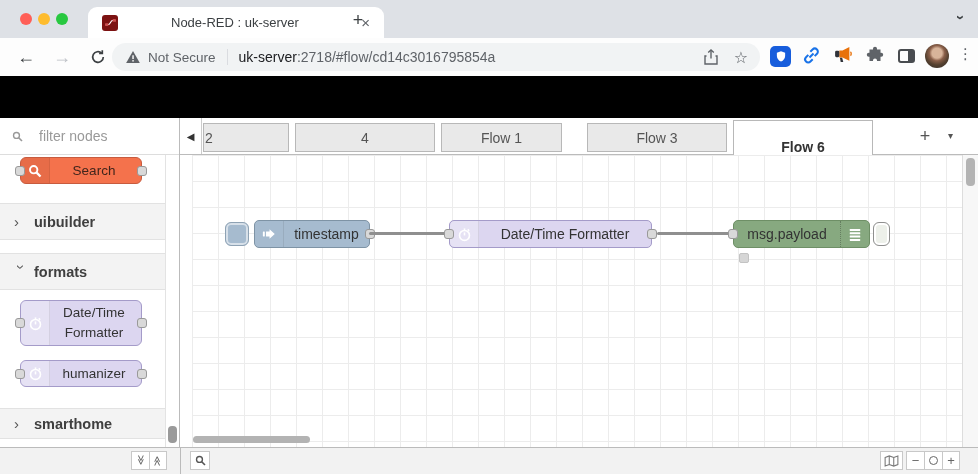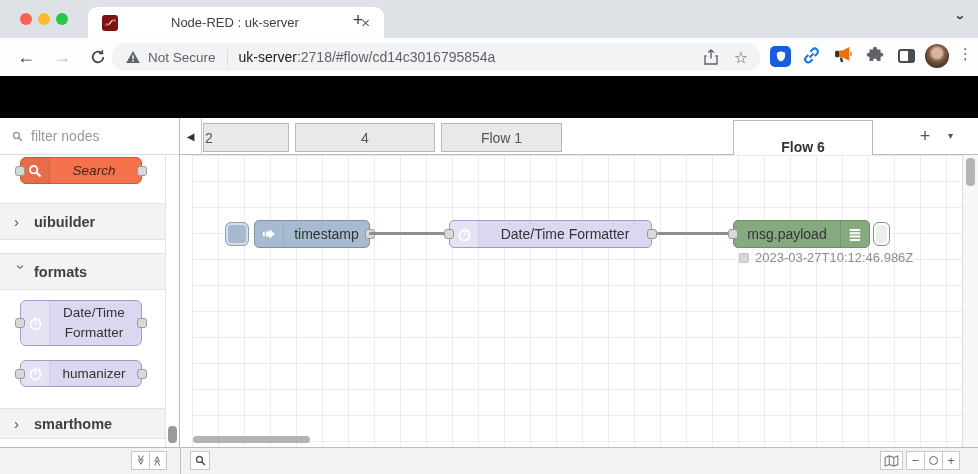--- a/index.html
+++ b/index.html
@@ -56,21 +56,21 @@
   .hamburger { position:absolute; left:933px; top:90px; }
   .hamburger div { width:28px; height:3.5px; background:#e8e8e8; border-radius:1px; margin-bottom:4px; }
 
   
   .palette { position:absolute; left:0; top:118px; width:180px; height:329px; background:#fff;
     border-right:1px solid #bbb; }
   .palette::before { content:""; position:absolute; left:165px; top:37px; bottom:0; width:1px; background:#e3e3e3; }
   .palette-search { position:absolute; left:0; top:0; width:179px; height:37px; border-bottom:1px solid #ddd;
     display:flex; align-items:center; padding-left:12px; background:#fff; }
   .palette-search input { border:0; outline:0; background:transparent; font-size:14px; color:#555;
-    margin-left:8px; width:120px; font-family:inherit; }
+    margin-left:16px; width:120px; font-family:inherit; }
   .palette-search input::placeholder { color:#999; }
   .pal-node { position:absolute; left:20px; width:122px; border-radius:6px; font-size:13.5px; color:#333;
     display:flex; align-items:center; justify-content:center; text-align:center; }
   .pal-port { position:absolute; width:10px; height:10px; background:#d9d9d9; border:1px solid #999; border-radius:3px; }
   .cat { position:absolute; left:0; width:165px; background:#f3f3f3; border-top:1px solid #e2e2e2;
     border-bottom:1px solid #e2e2e2; display:flex; align-items:center; }
   .cat-chev { width:14px; margin-left:14px; color:#555; font-size:15px; line-height:1; }
   .cat-chev.open { transform:rotate(90deg); }
   .cat-label { font-size:14.5px; font-weight:bold; color:#3f3f3f; margin-left:6px; }
   .pal-thumb { position:absolute; left:168px; top:308px; width:9px; height:17px; background:#9a9a9a; border-radius:4px; }
@@ -258,21 +258,21 @@
 
   <div class="palette">
     <div class="palette-search">
       <svg width="11" height="11" viewBox="0 0 16 16" fill="none" stroke="#999" stroke-width="2">
           <circle cx="6.5" cy="6.5" r="4.3"></circle>
           <line x1="9.8" y1="9.8" x2="14.5" y2="14.5" stroke-width="2.4"></line>
         </svg>
       <input placeholder="filter nodes" style="">
     </div>
 
-    <div class="pal-node node-search-bg" style="top:39px; height:27px;font-style:italic;">
+    <div class="pal-node node-search-bg" style="top:39px; height:27px;">
       <div class="icon-region darker">
         <svg width="14" height="14" viewBox="0 0 16 16" fill="none" stroke="#fff" stroke-width="2.2">
             <circle cx="6.5" cy="6.5" r="4.2"></circle>
             <line x1="9.8" y1="9.8" x2="14.3" y2="14.3" stroke-width="2.6"></line>
           </svg>
       </div>
       <span style="margin-left:26px;">Search</span>
       <div class="pal-port" style="left:-6px; top:8px;"></div>
       <div class="pal-port" style="right:-6px; top:8px;"></div>
     </div>
@@ -326,20 +326,23 @@
   <div class="tabbar">
     <div class="tab-scroll-left">◀</div>
     <div class="flow-tab partial" style="left:23px; width:86px;">
       <span>2</span>
     </div>
     <div class="flow-tab" style="left:115px; width:140px;">
       <span>4</span>
     </div>
     <div class="flow-tab" style="left:261px; width:121px;">
       <span>Flow 1</span>
+    </div>
+    <div class="flow-tab" style="left:407px; width:140px;">
+      <span>Flow 3</span>
     </div>
     <div class="flow-tab active" style="left:553px; width:140px;align-items:flex-end;">
       <span>Flow 6</span>
     </div>
     <div class="tab-add">+</div>
     <div class="tab-caret">▾</div>
   </div>
 
   <div class="canvas">
     <div class="inject-btn"></div>
@@ -382,21 +385,20 @@
             <rect x="2" y="9.2" width="12" height="2.3" rx="0.6"></rect>
             <rect x="2" y="13" width="12" height="2.3" rx="0.6"></rect>
           </svg>
       </div>
       <div class="port" style="left:-6px;"></div>
     </div>
 
     <div class="debug-toggle"></div>
 
     <div class="dbg-status-dot"></div>
-    <div class="dbg-status-txt">2023-03-27T10:12:46.986Z</div>
 
     <div class="h-thumb"></div>
   </div>
 
   <div class="v-scroll">
     <div class="v-thumb"></div>
   </div>
 
   <div class="footer">
     <div class="footer-div"></div>

